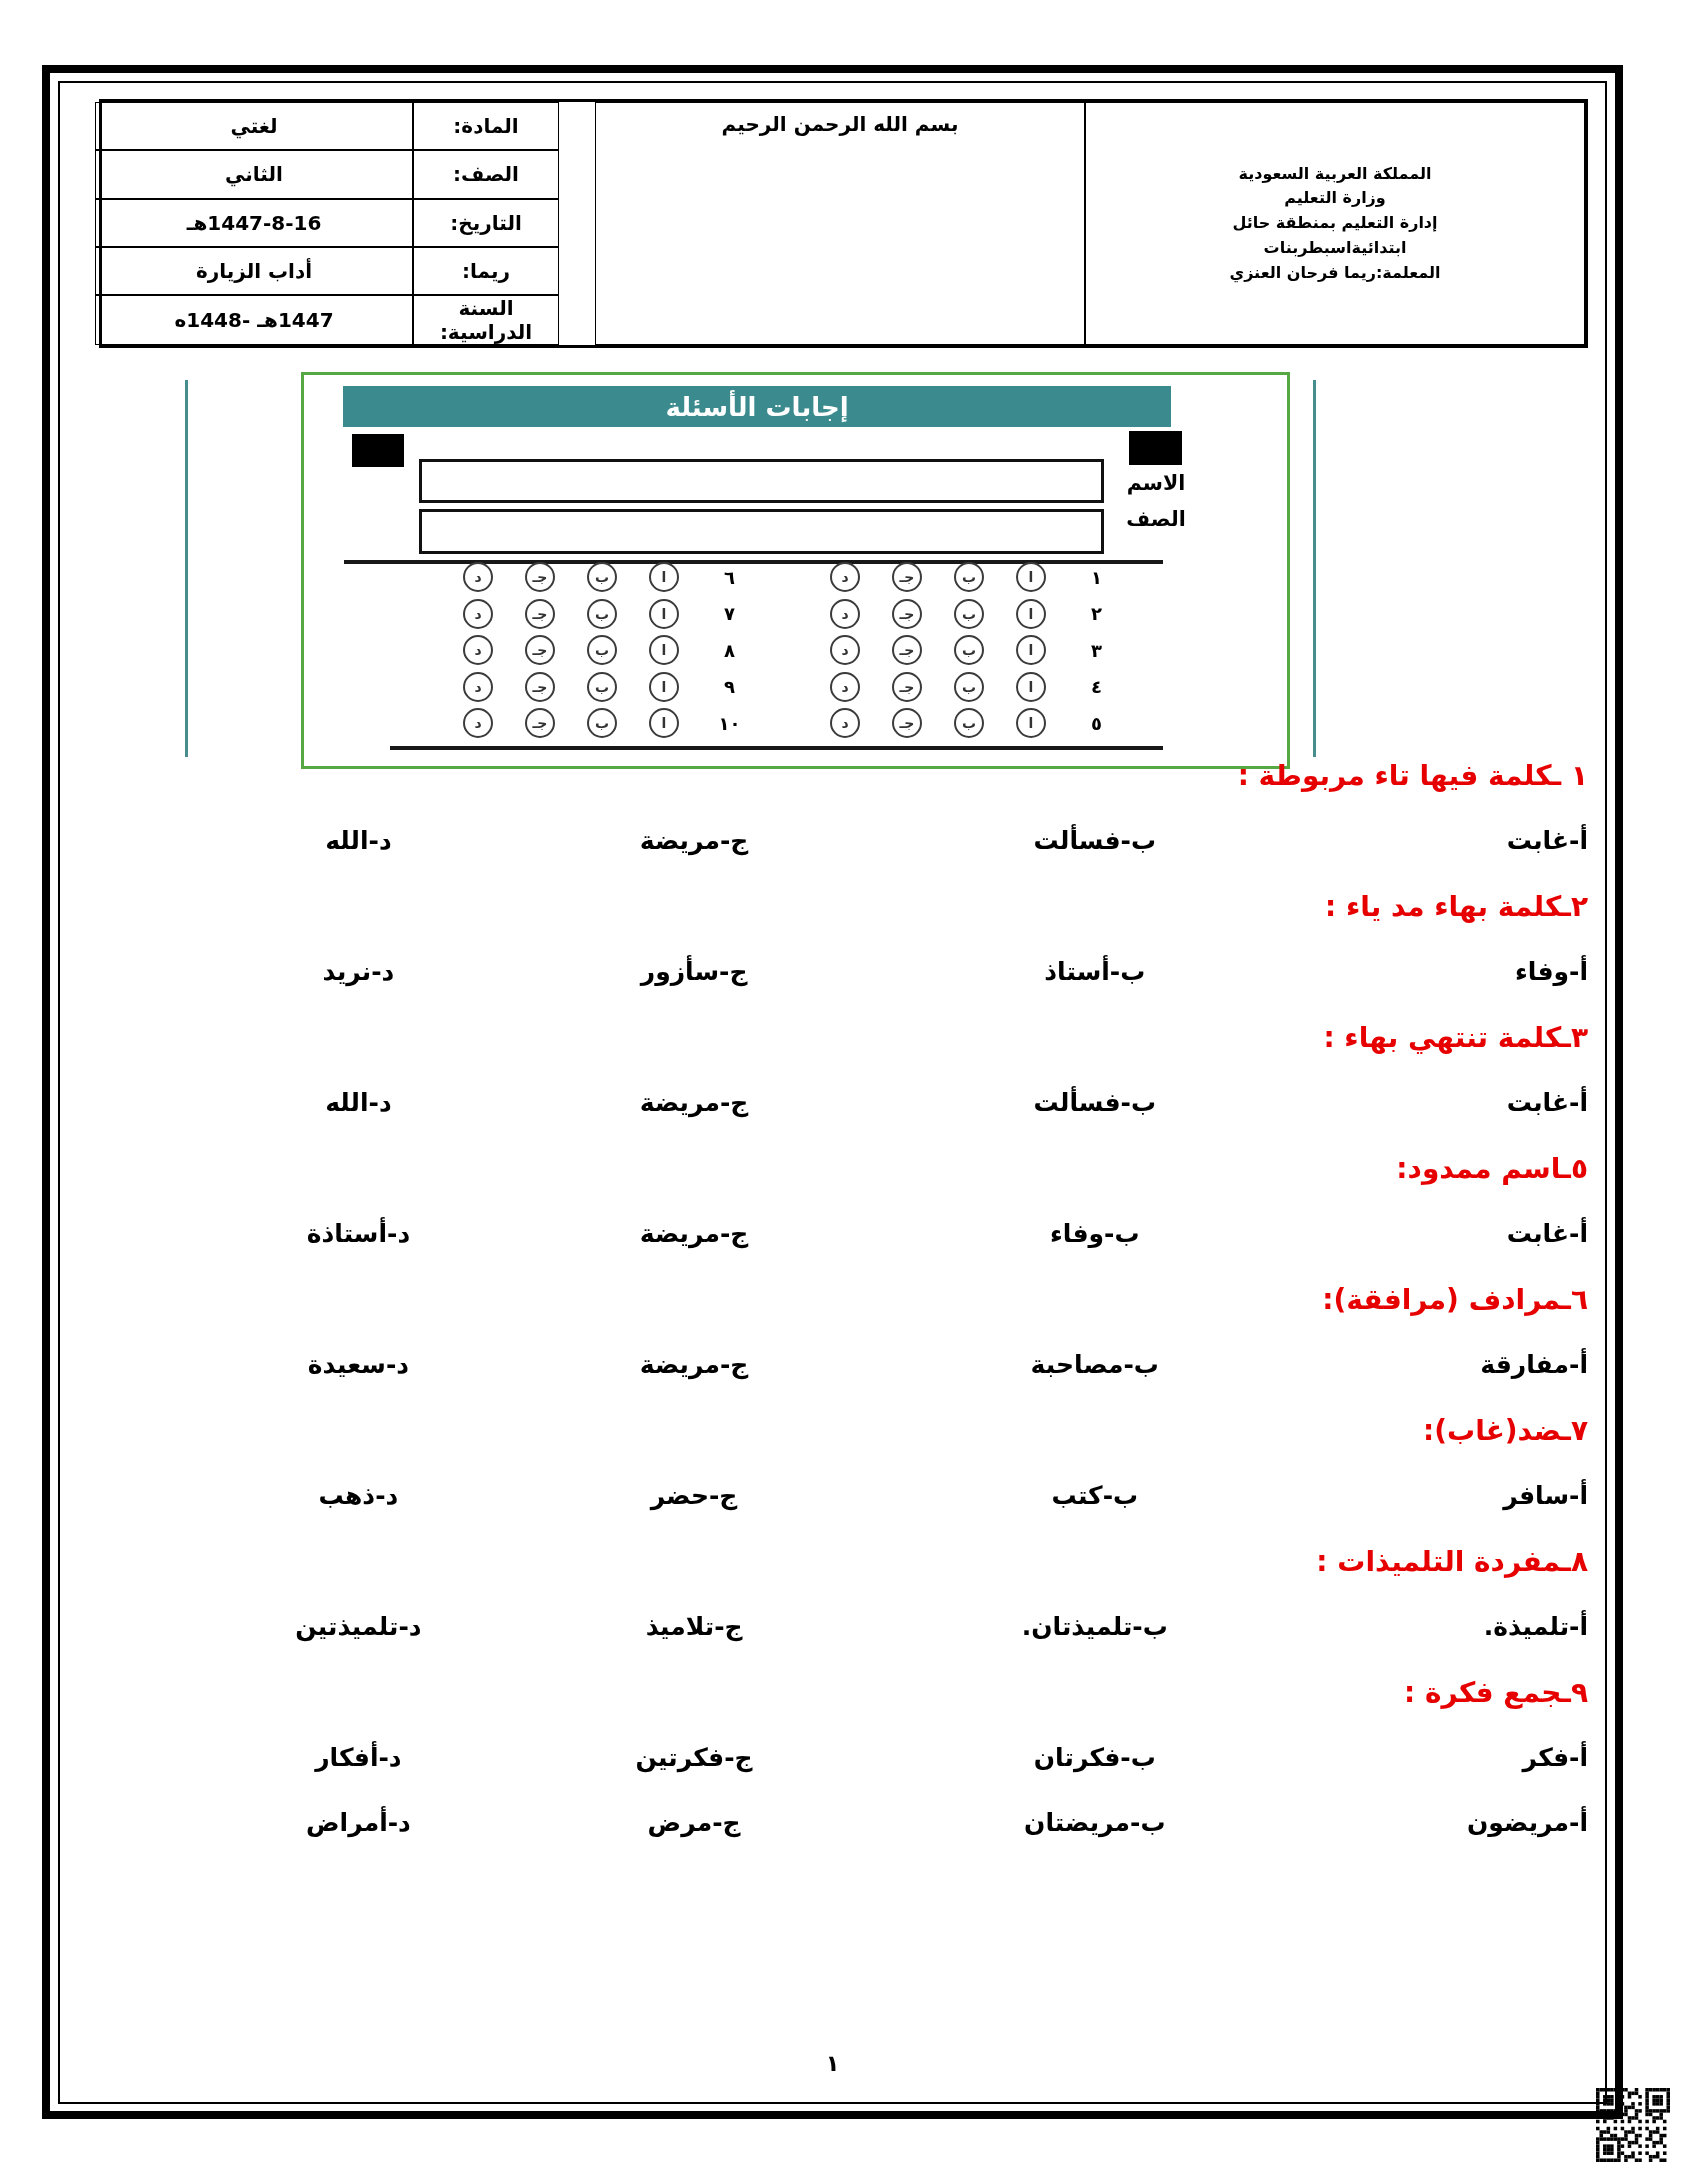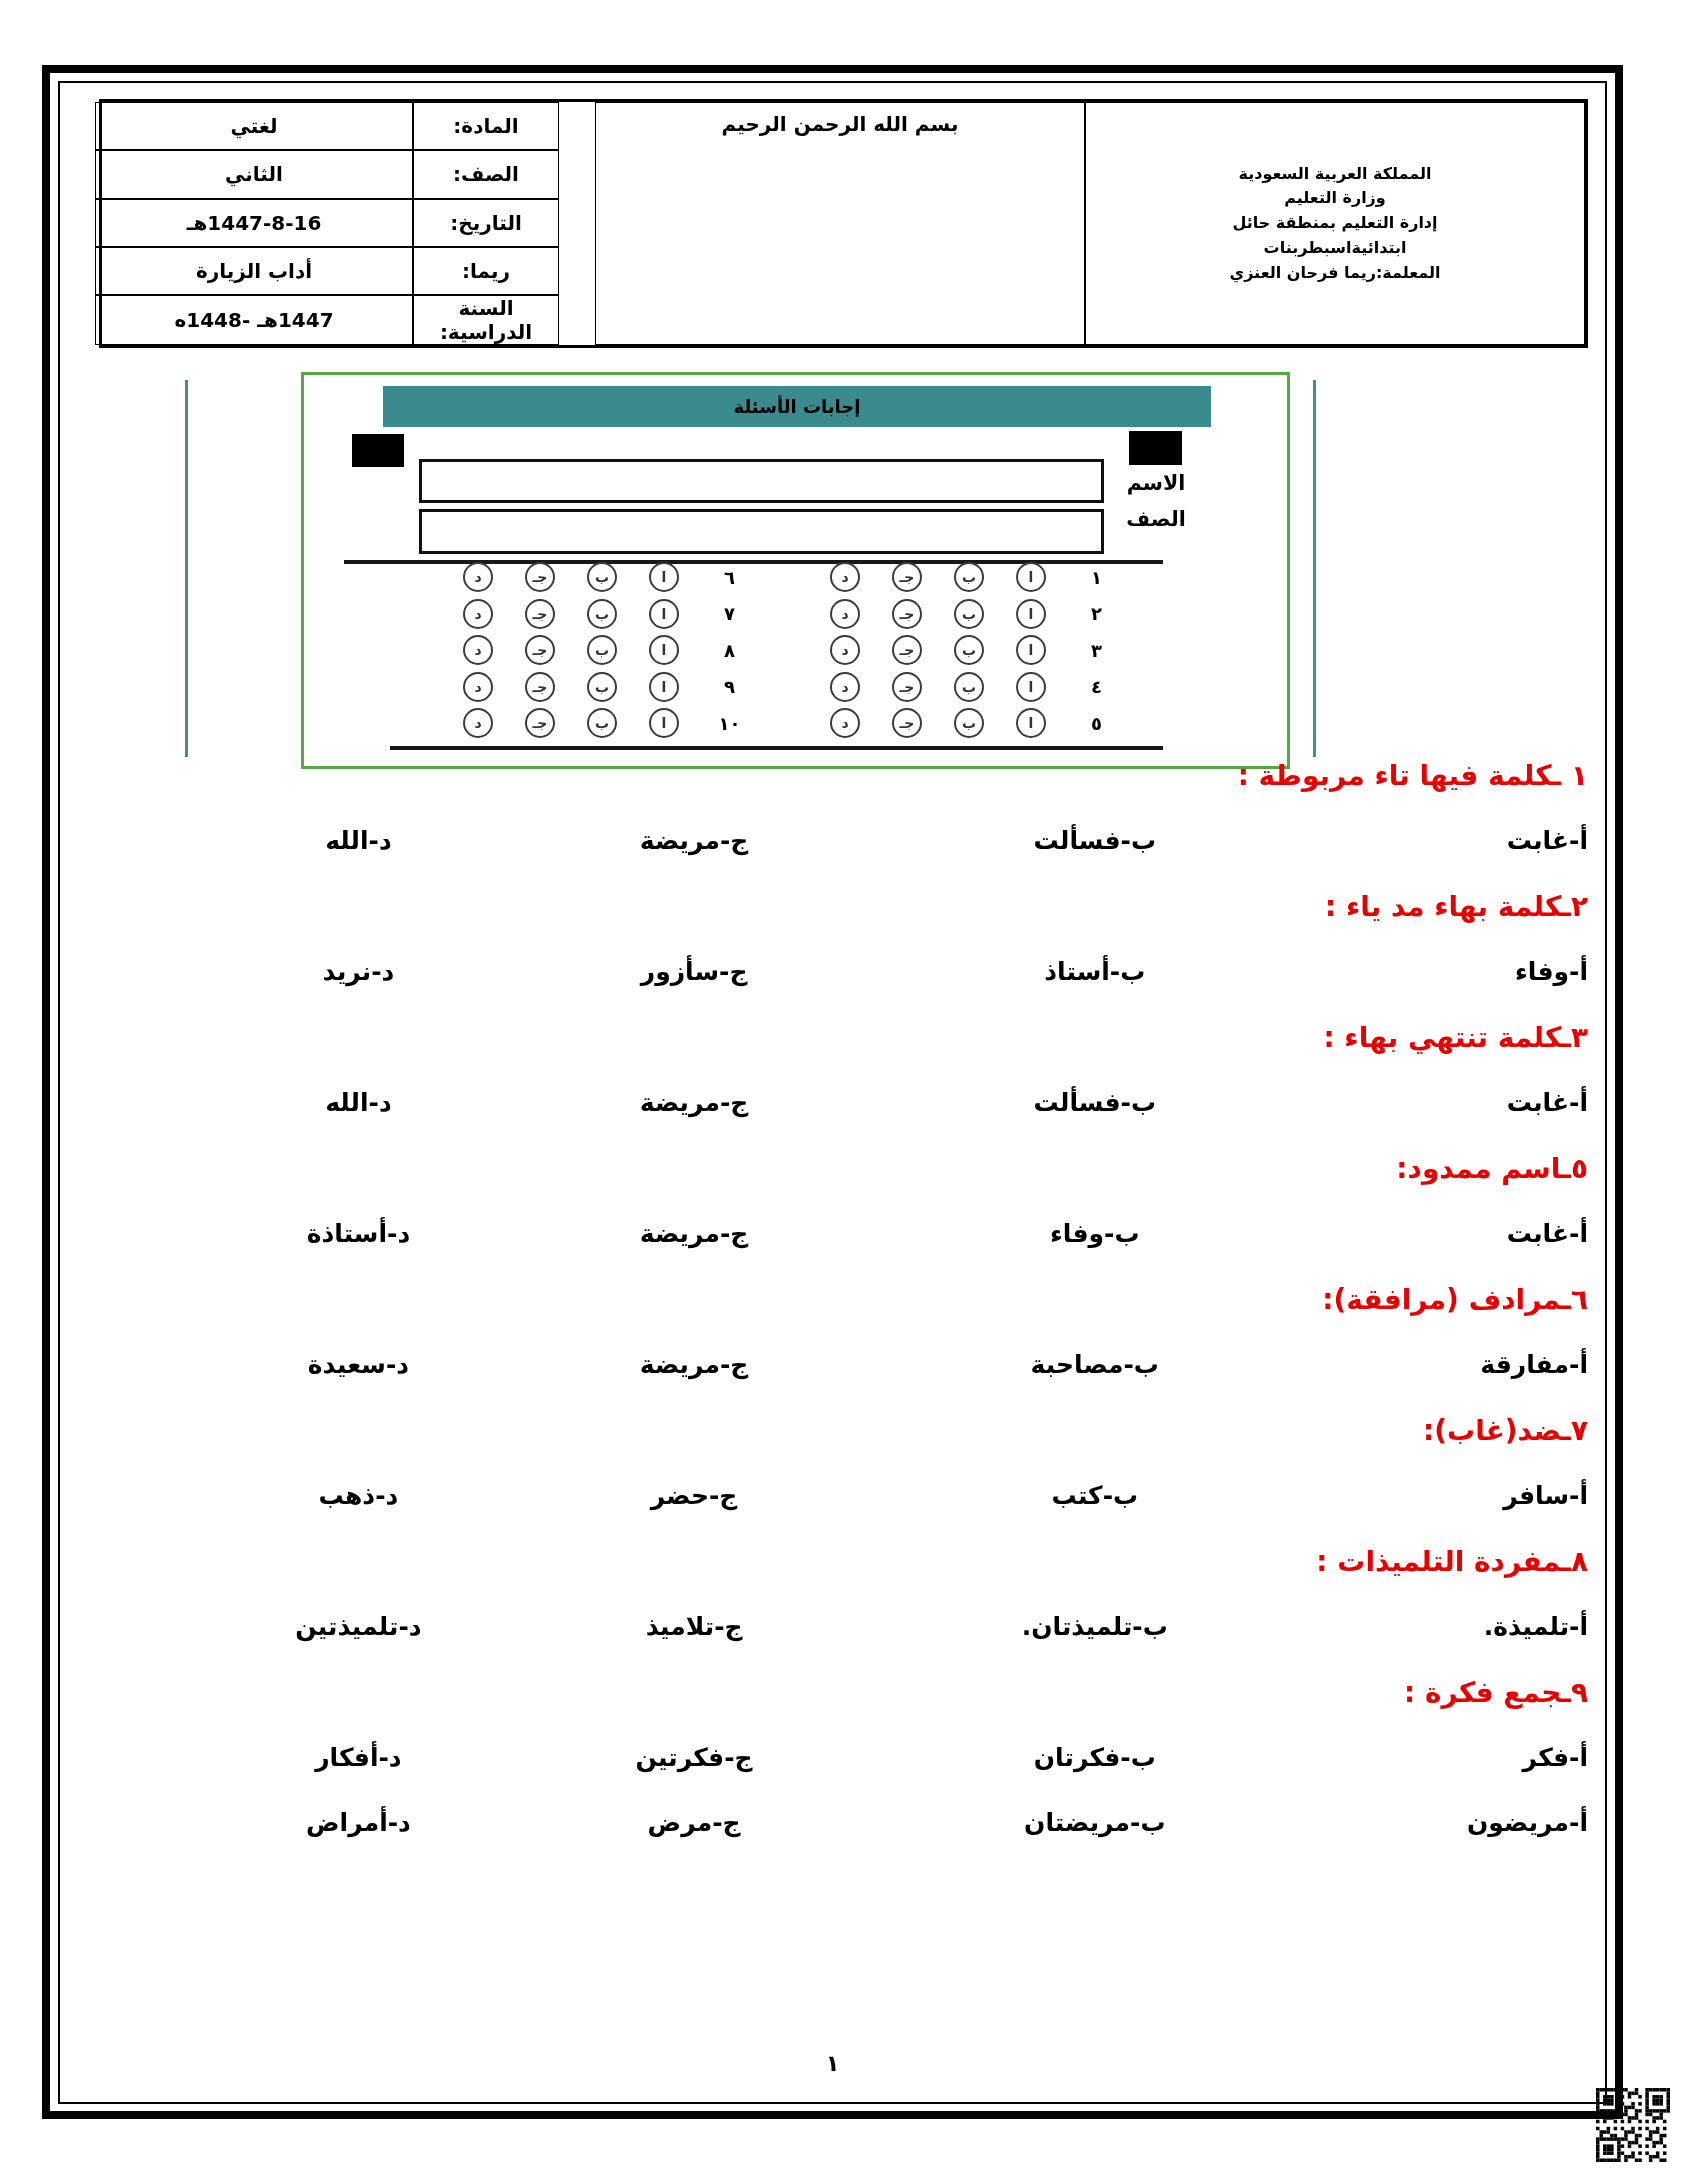--- a/index.html
+++ b/index.html
@@ -29,22 +29,22 @@
     font-size:16px; line-height:1.55; text-align:left; }
   .basmala-cell { grid-column:2; grid-row:1/6; border:1.3px solid #000;
     display:flex; justify-content:center; align-items:flex-start; padding-top:9.3px;
     font-size:20px;margin-left:36px; }
   
   .teal-line { position:absolute; width:2.6px; top:380px; height:377px; background:var(--teal); }
   .teal-line.l { left:185px; } .teal-line.r { left:1313px; }
   .green-box { position:absolute; left:301px; top:372px; width:989px; height:397px;
     border:3.3px solid var(--green); }
   .sheet-bar { position:absolute; left:343px; top:386px; width:828px; height:41px;
-    background:var(--bar); color:#000000; display:flex; align-items:center; justify-content:center;
-    font-size:18px; letter-spacing:0.7px;margin-left:40px; }
+    background:var(--bar); color:#ffffff; display:flex; align-items:center; justify-content:center;
+    font-size:26px; letter-spacing:0.7px; }
   .regmark { position:absolute; background:#000; }
   .regmark.l { left:352px; top:434px; width:52px; height:33px; }
   .regmark.r { left:1129px; top:431px; width:53px; height:34px; }
   .field-box { position:absolute; left:419px; width:685px; border:3.3px solid #111; background:#fff; }
   .field-box.name { top:459px; height:44px; }
   .field-box.class { top:509px; height:45px; }
   .field-label { position:absolute; left:1113px; width:86px; text-align:center; font-size:20.5px; }
   .field-label.name { top:471px; }
   .field-label.class { top:507px; }
   .divider { position:absolute; height:4px; background:#181818; }

